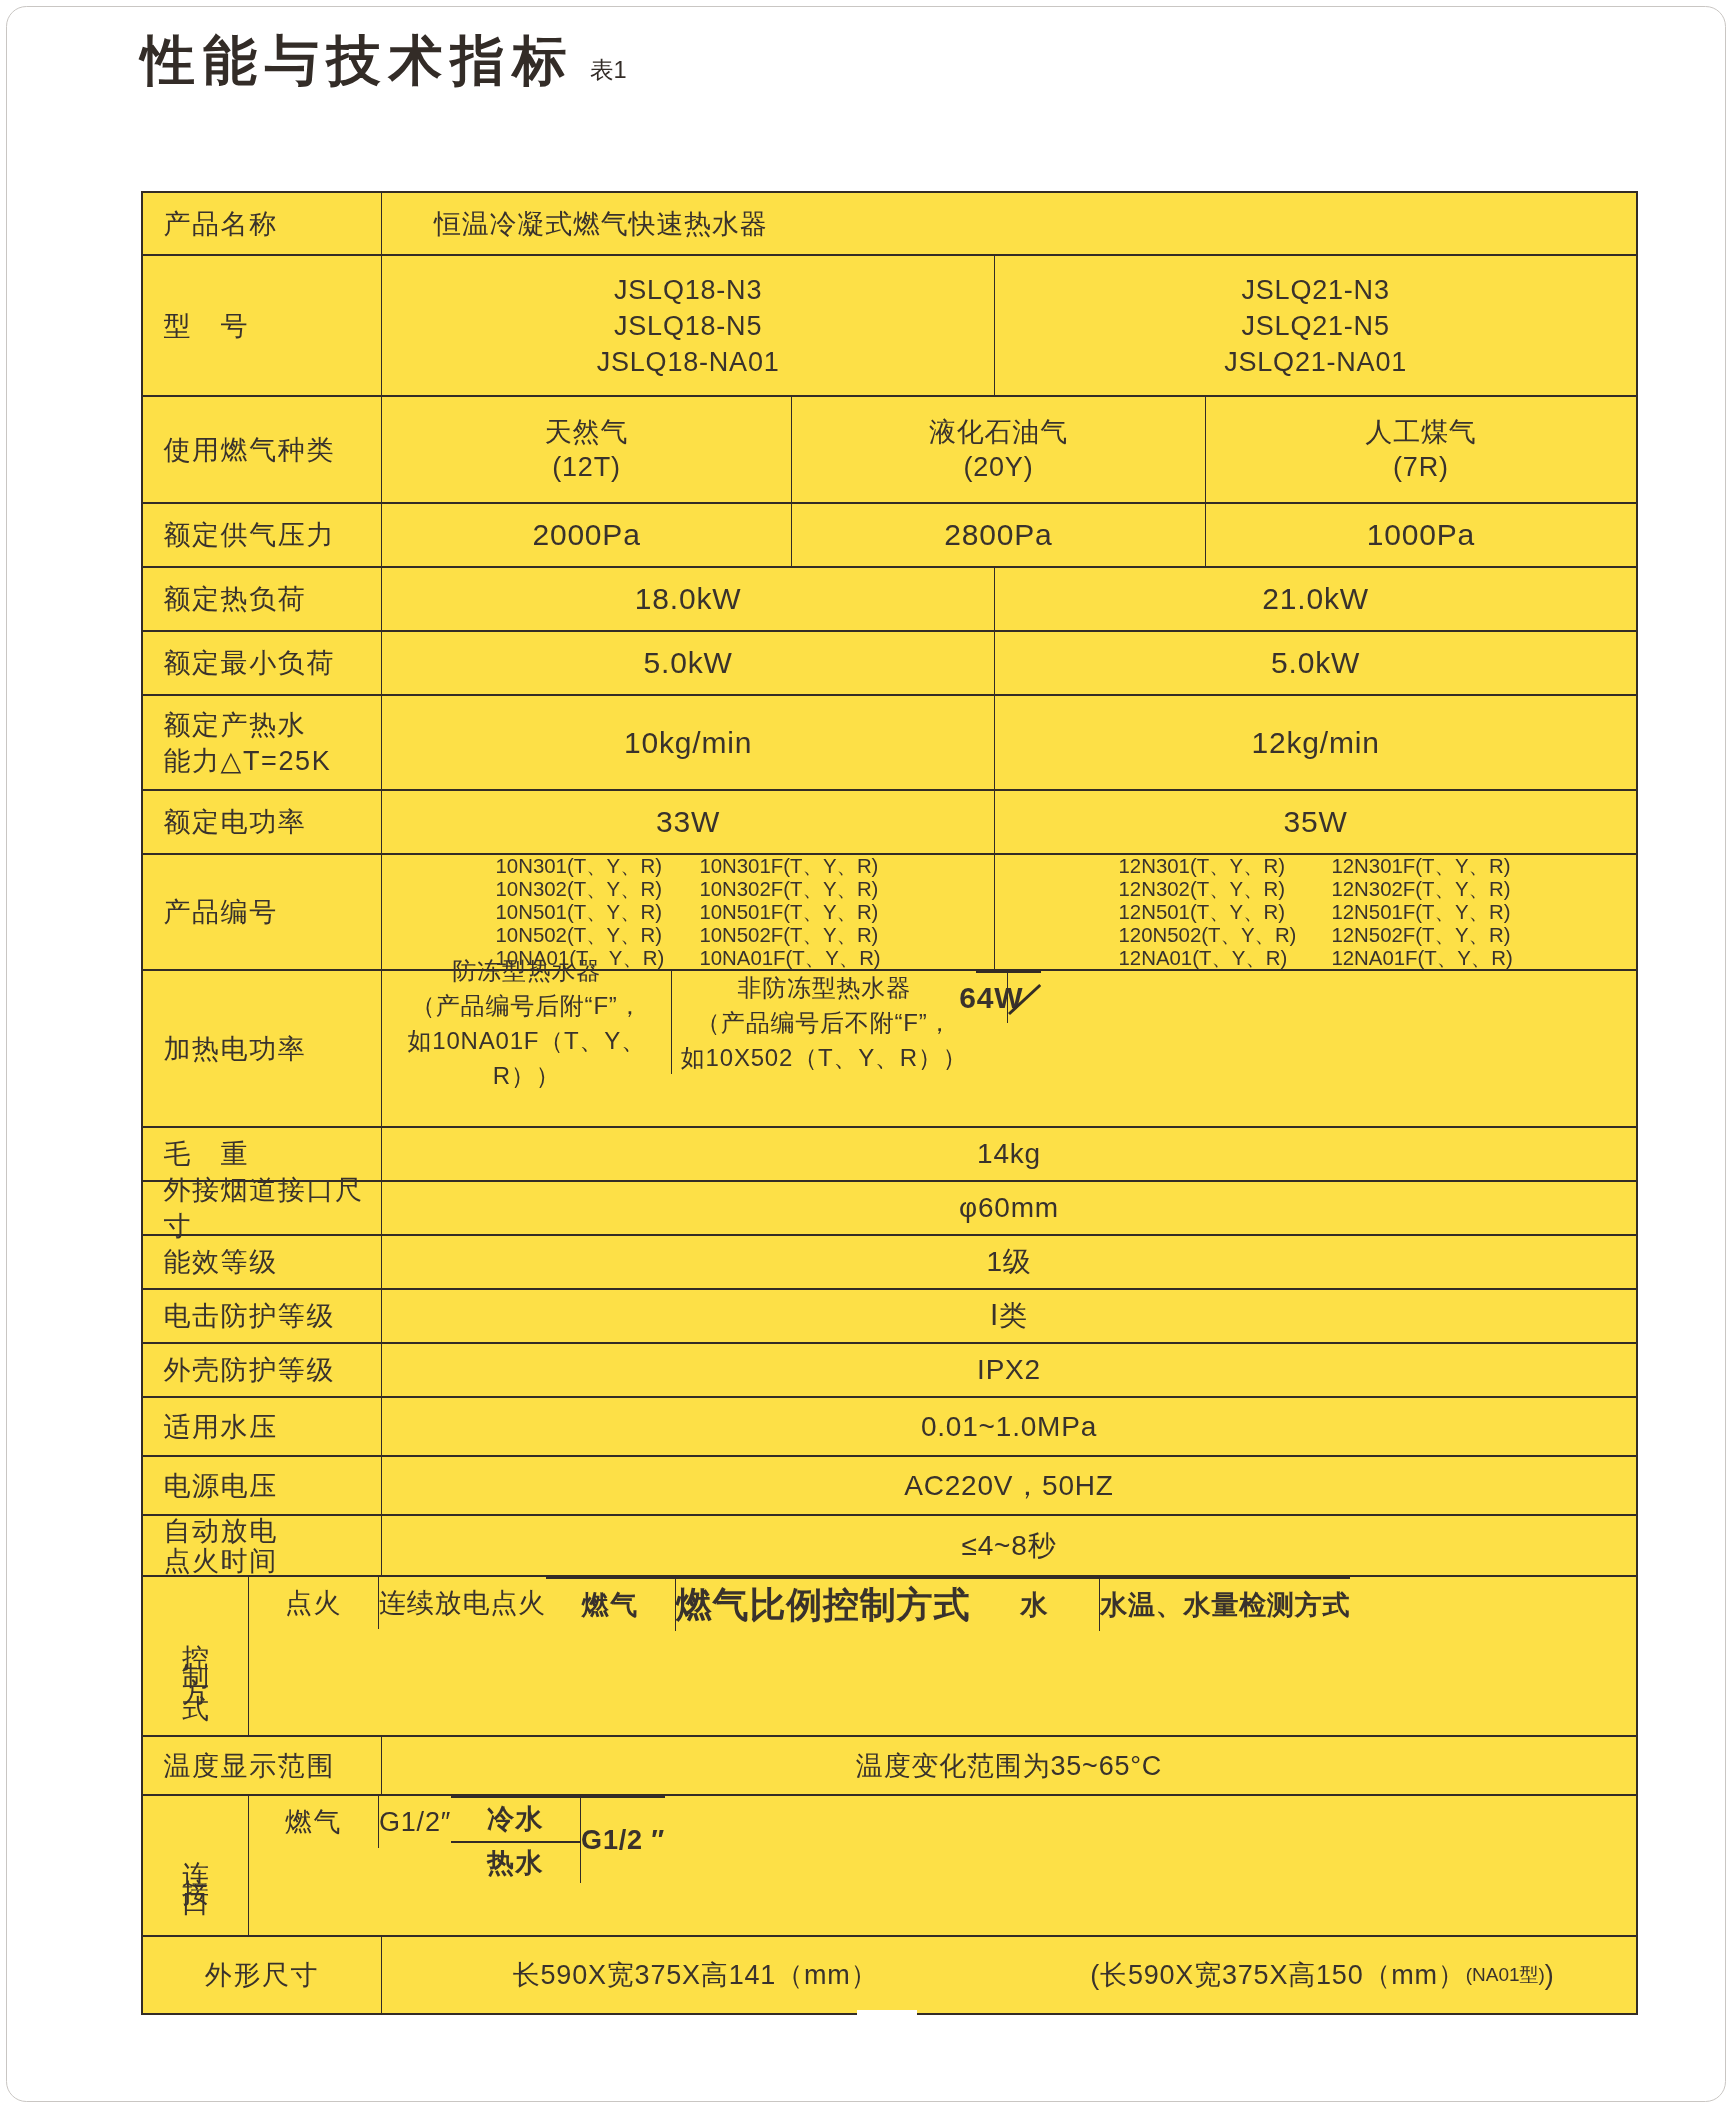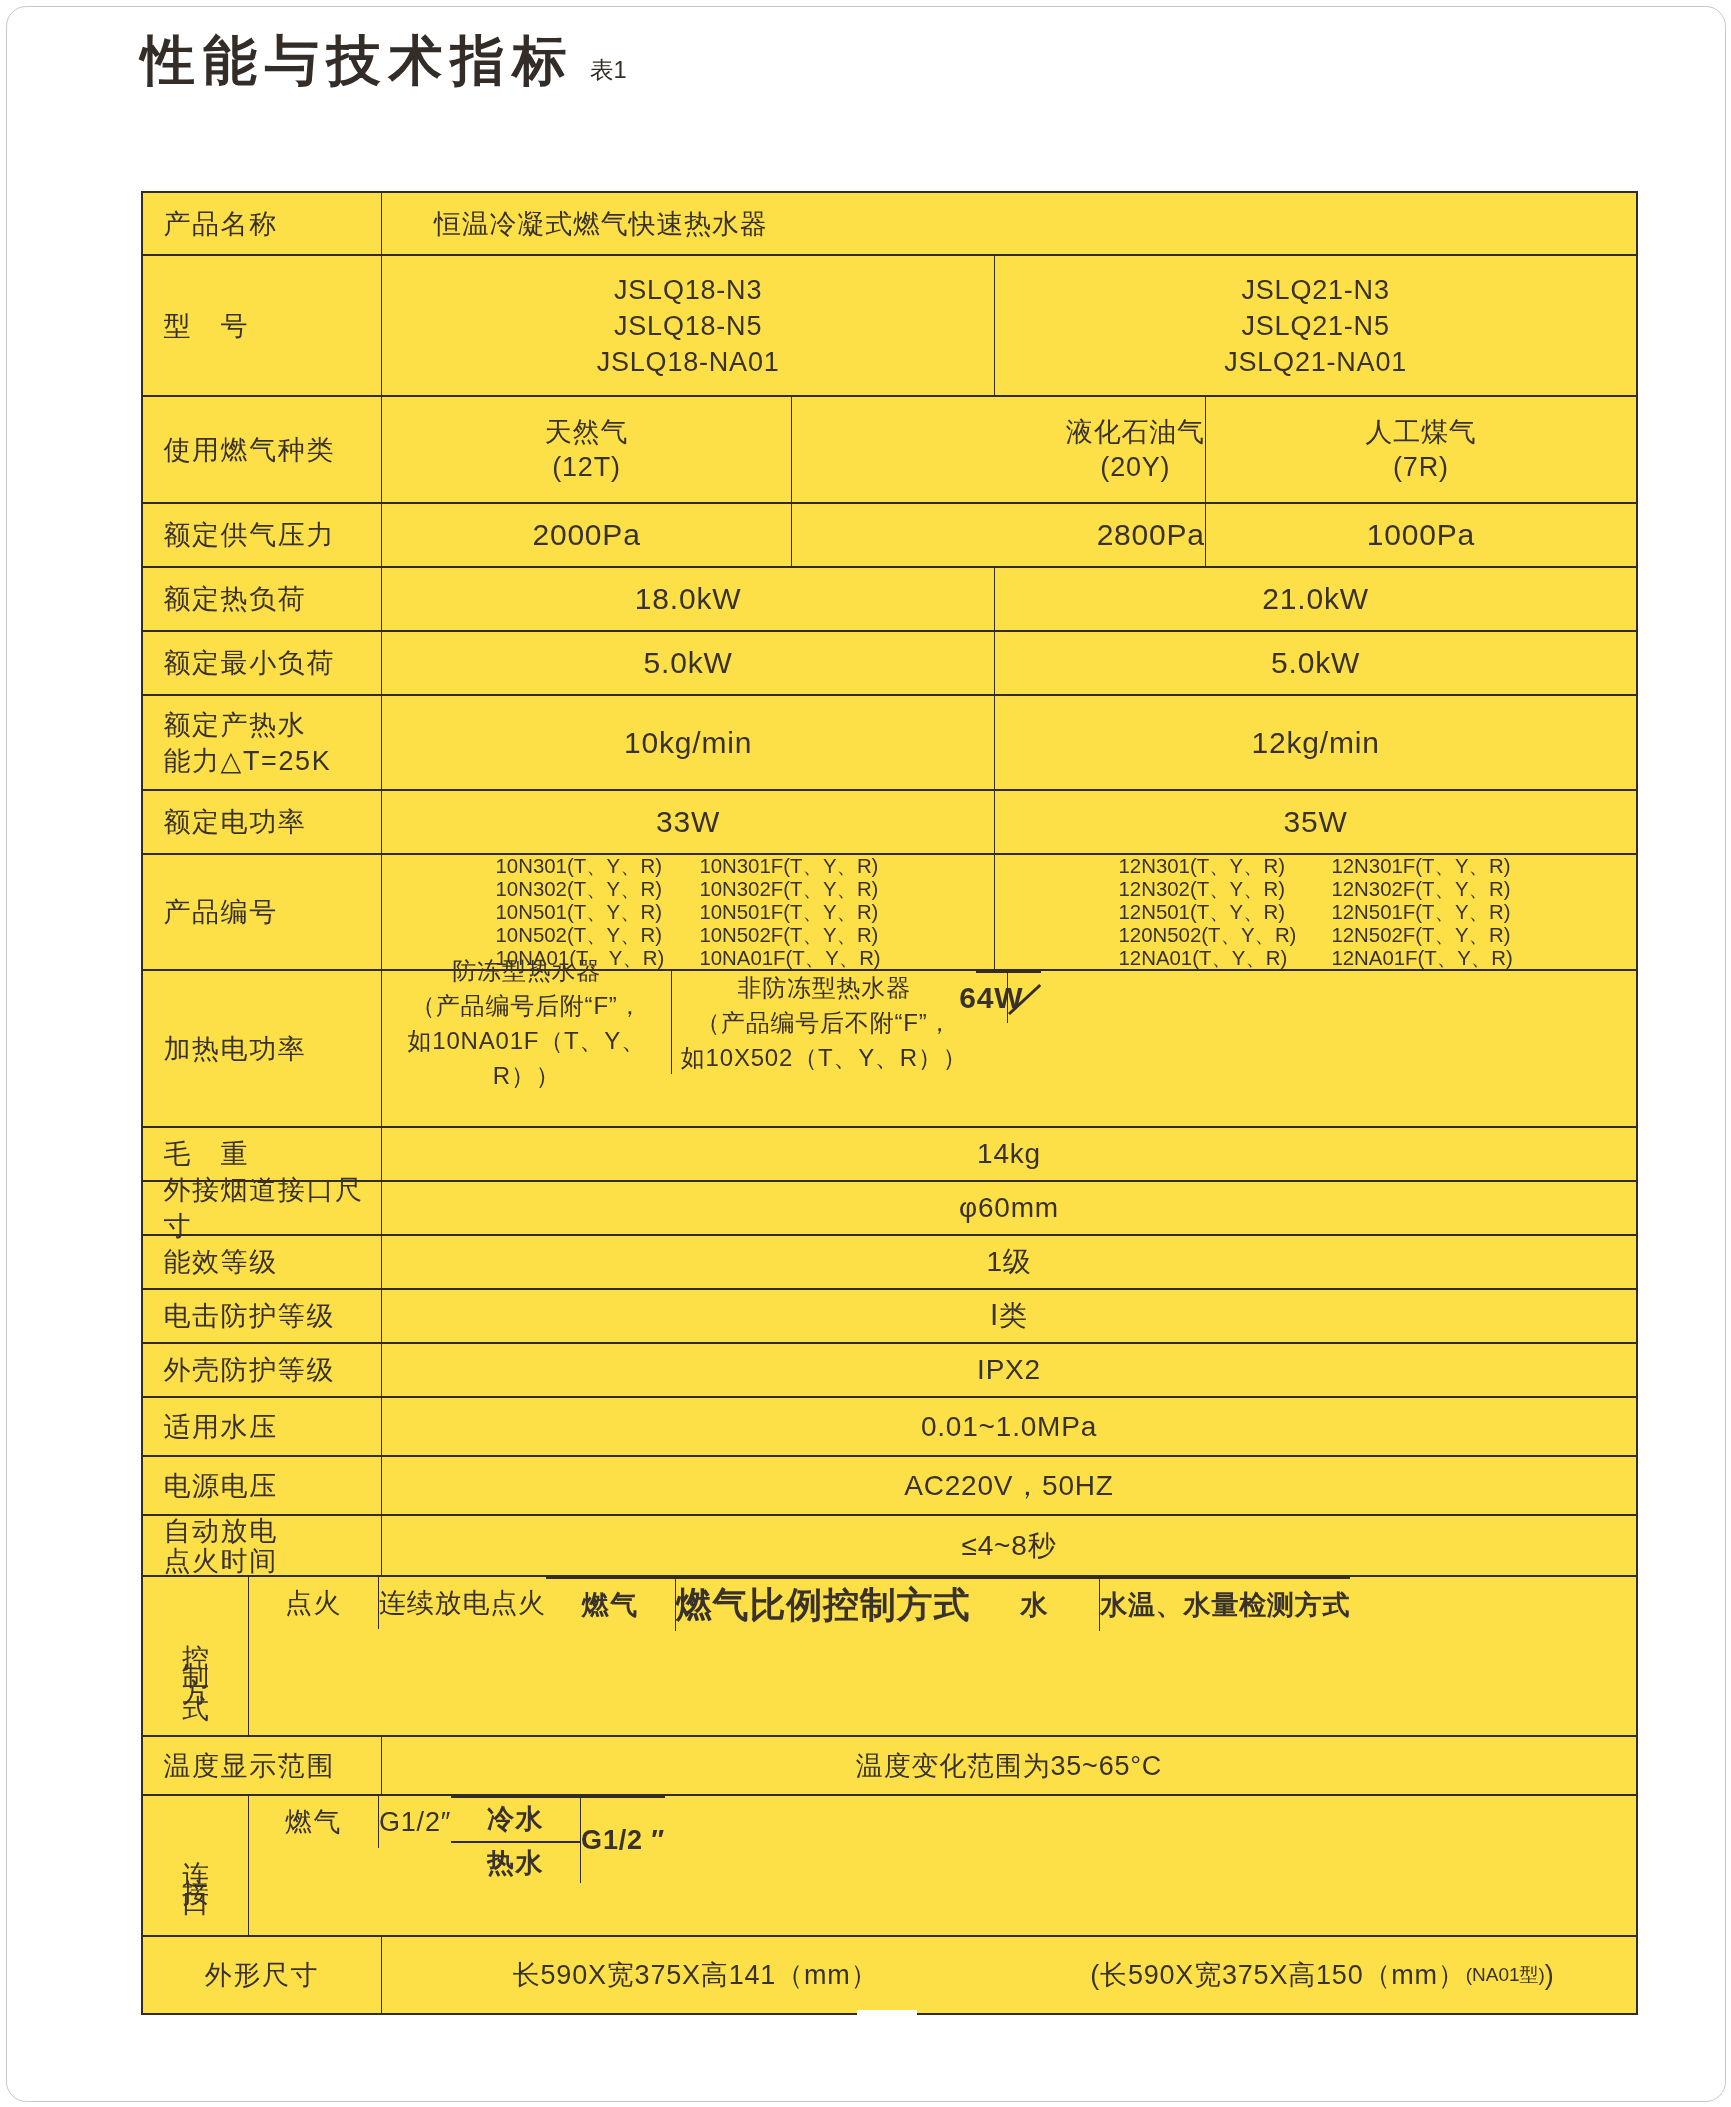--- a/index.html
+++ b/index.html
@@ -50,21 +50,21 @@
   .lab.center{padding-left:0;align-items:center;}
   .vals{flex:1 1 auto;display:flex;align-items:stretch;min-width:0;}
   .cell{
     display:flex;align-items:center;justify-content:center;
     font-size:28px;letter-spacing:0.8px;min-width:0;
   }
   .cell.bdr{border-right:1.6px solid var(--line);}
   .w-half-l{flex:0 0 48.9%;}
   .w-half-r{flex:1 1 auto;}
   .w-third1{flex:0 0 32.7%;}
-  .w-third2{flex:0 0 33.0%;justify-content:flex-end;}
+  .w-third2{flex:0 0 33.0%;}
   .w-third3{flex:1 1 auto;}
   .full{flex:1 1 auto;}
   .left-pad{justify-content:flex-start;padding-left:52px;}
   .two-line{text-align:center;line-height:35px;font-size:27px;}
   .num{font-size:30px;}
   .model-block{display:inline-block;text-align:center;font-size:27px;line-height:36px;}
   .codes{display:flex;gap:35px;justify-content:center;align-items:center;}
   .code-col{font-size:20.4px;line-height:23px;letter-spacing:0;text-align:left;white-space:nowrap;}
   .heat-text{font-size:24px;line-height:35px;text-align:center;letter-spacing:0.8px;}
   .sub-col{display:flex;flex-direction:row;flex:1 1 auto;min-width:0;}

